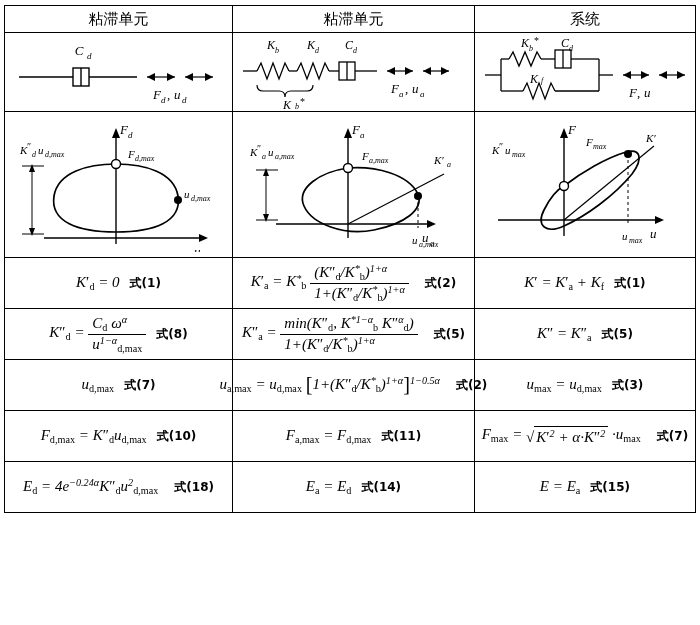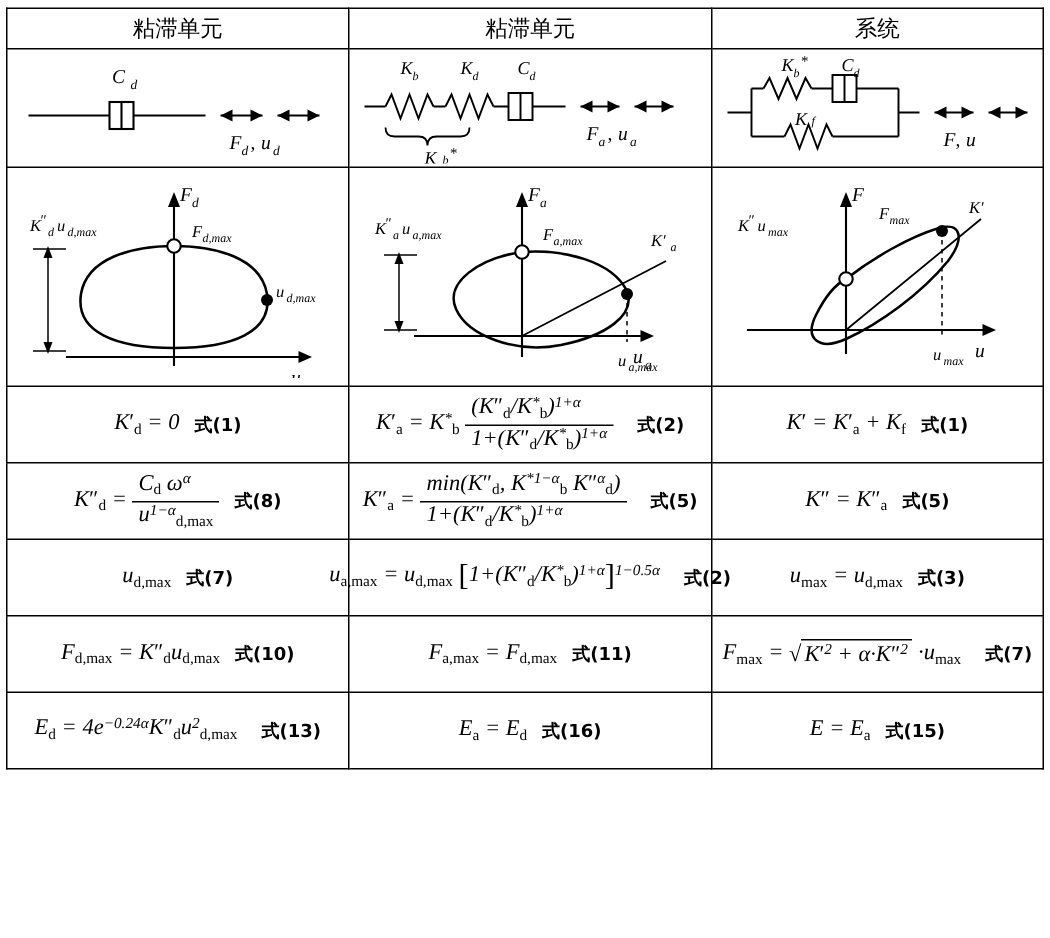--- a/index.html
+++ b/index.html
@@ -454,29 +454,29 @@
       </div>
     </td>
   </tr>
 
   <tr class="eq-row">
     <td>
       <div class="eqwrap tight">
         <span class="fml">
           <span class="it">E</span><sub>d</sub> = 4<span class="it">e</span><sup>−0.24α</sup><span class="it">K</span><span class="up">″</span><sub>d</sub><span class="it">u</span><sup>2</sup><sub>d,max</sub>
         </span>
-        <span class="tag">式(13)</span>
+        <span class="tag">式(18)</span>
       </div>
     </td>
     <td>
       <div class="eqwrap">
         <span class="fml">
           <span class="it">E</span><sub>a</sub> = <span class="it">E</span><sub>d</sub>
         </span>
-        <span class="tag">式(16)</span>
+        <span class="tag">式(14)</span>
       </div>
     </td>
     <td>
       <div class="eqwrap">
         <span class="fml">
           <span class="it">E</span> = <span class="it">E</span><sub>a</sub>
         </span>
         <span class="tag">式(15)</span>
       </div>
     </td>

